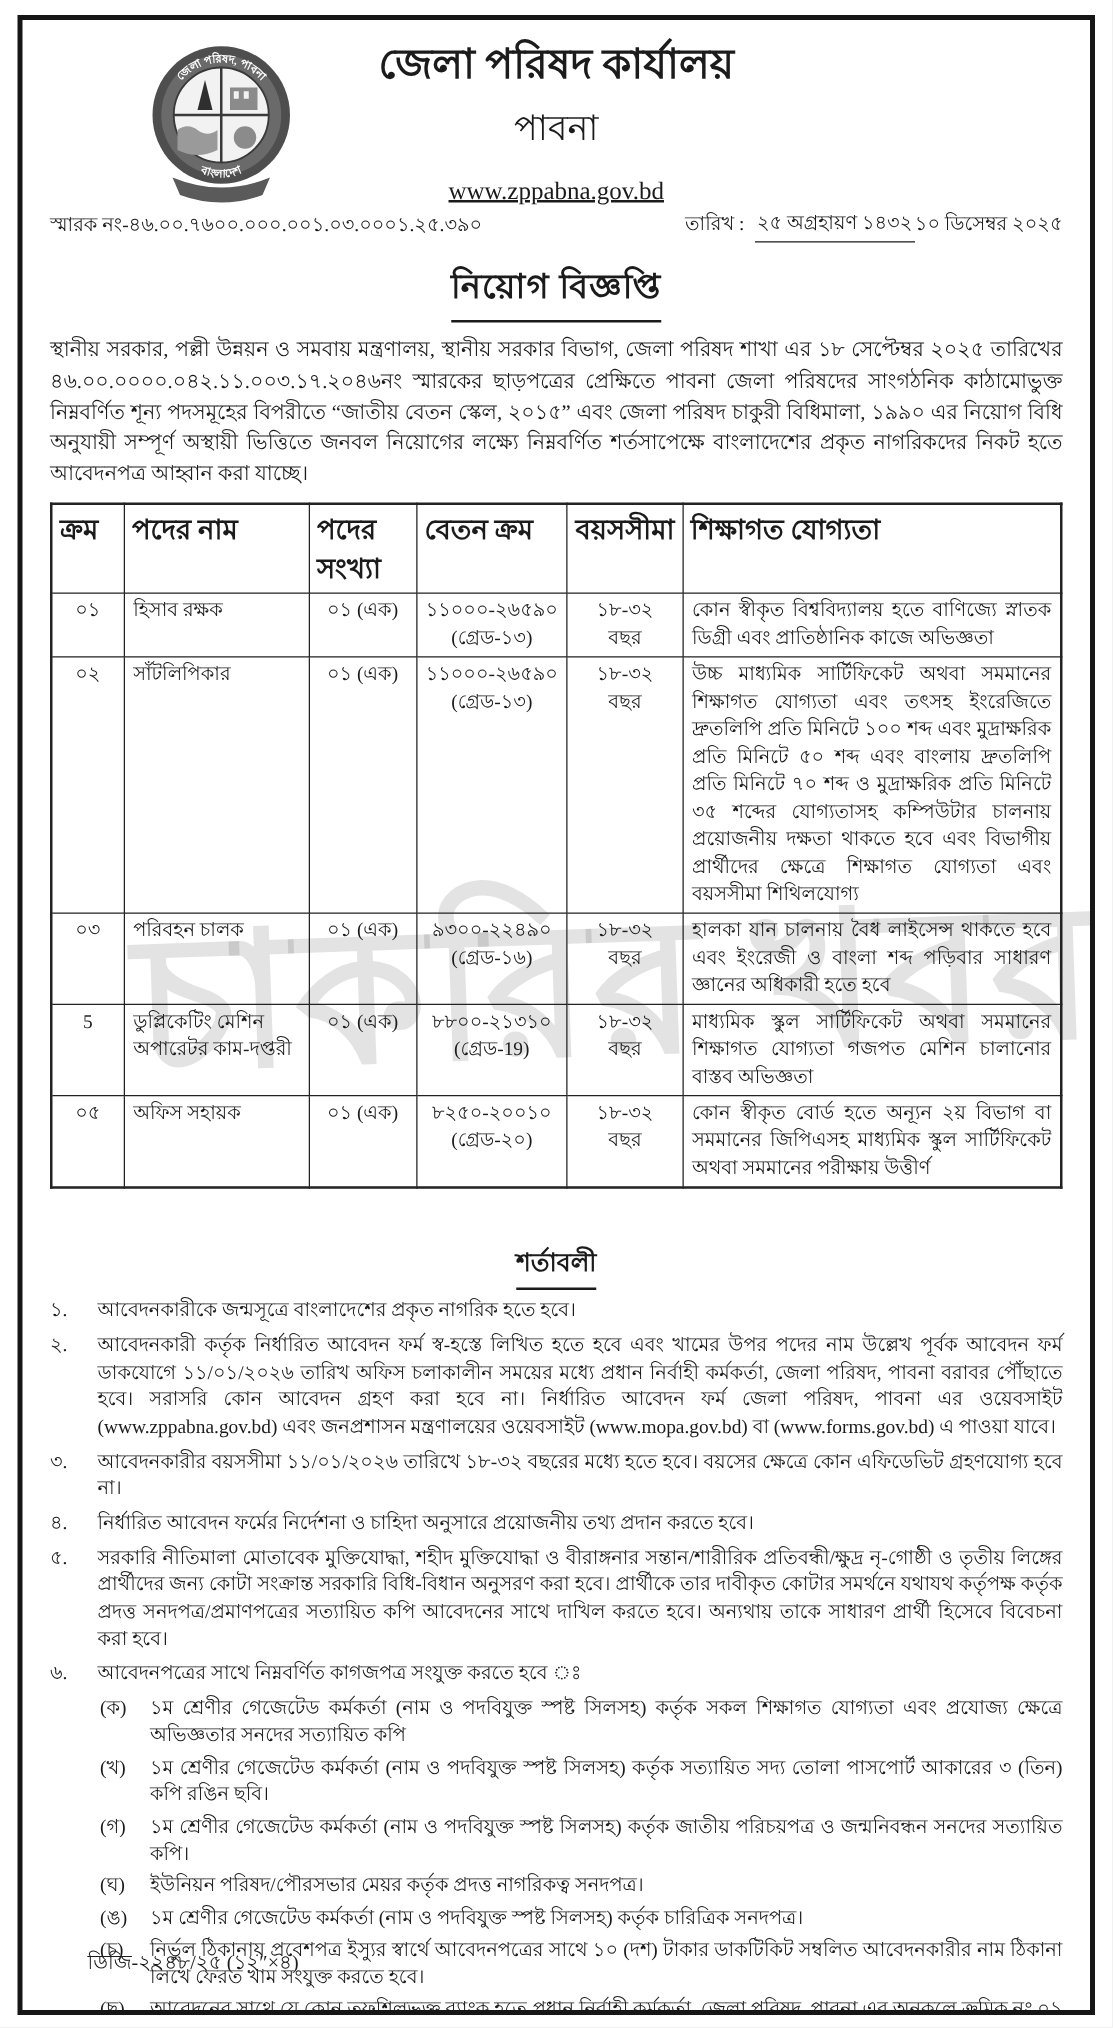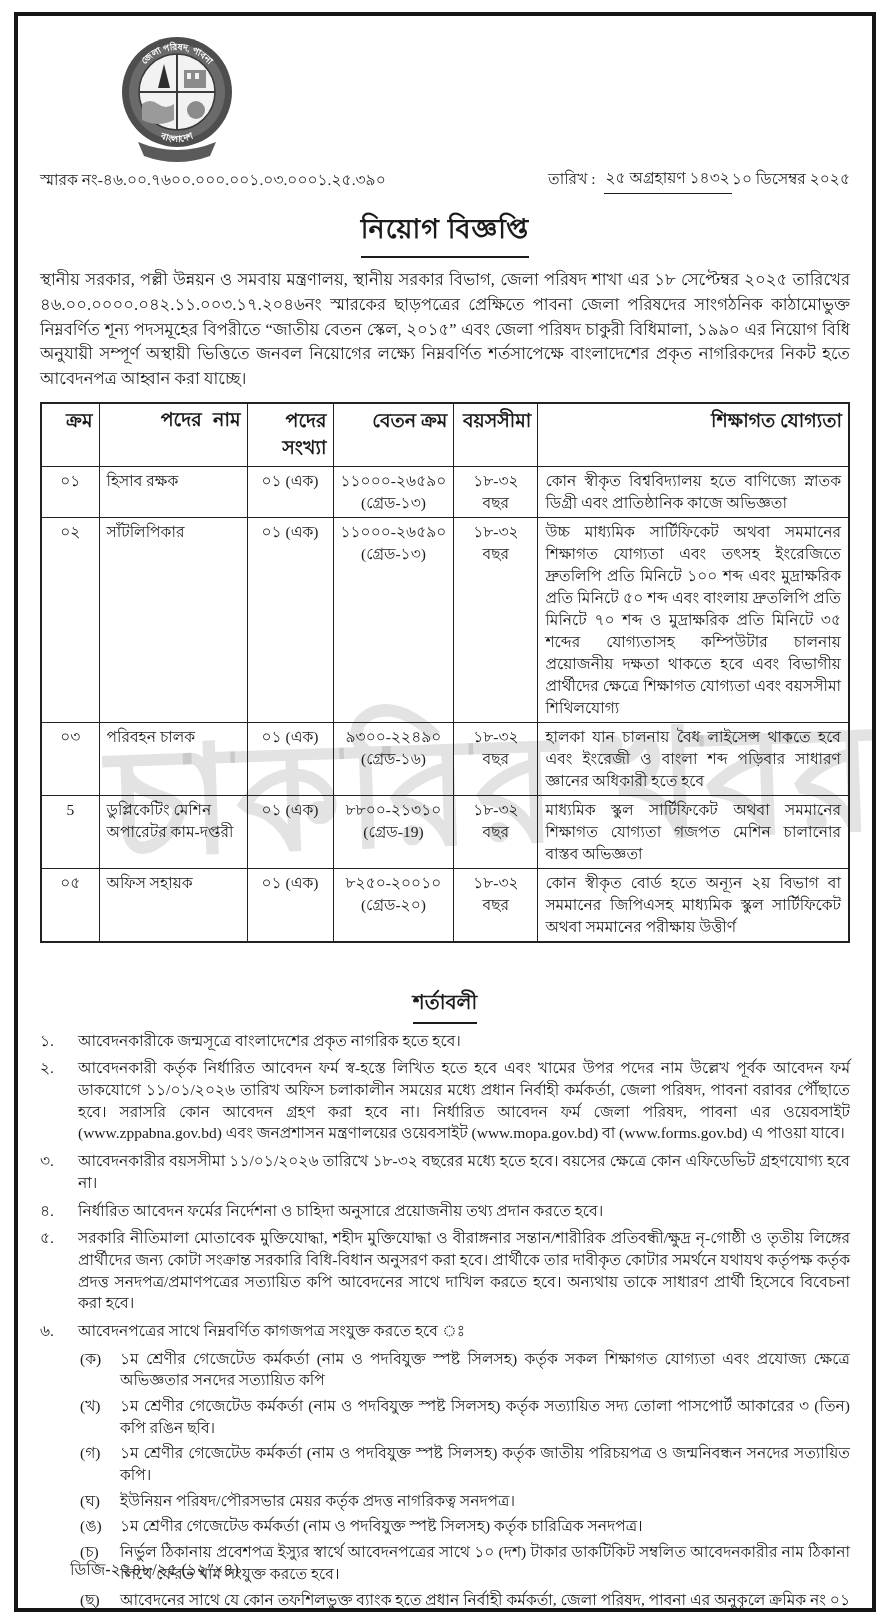--- a/index.html
+++ b/index.html
@@ -38,24 +38,24 @@
 
   .doc-title-wrap { text-align:center; margin:14px 0 10px; }
   .doc-title { display:inline-block; font-size:27px; font-weight:bold;
     border-bottom:2.5px solid #1b1b1b; padding-bottom:3px; letter-spacing:1px; }
 
   .intro { font-size:16.5px; line-height:1.5; text-align:justify; }
 
   
   table.posts { width:100%; border-collapse:collapse; margin-top:10px; border:2.5px solid #222; }
   table.posts th, table.posts td { border:1.5px solid #222; padding:3px 7px; font-size:15.5px; line-height:1.42; vertical-align:top; }
-  table.posts th { text-align:right; font-weight:bold; font-size:19px; padding:4px 6px; }
+  table.posts th { text-align:left; font-weight:bold; font-size:22px; padding:4px 6px; }
   td.c { text-align:center; }
   td.qual { text-align:justify; }
-  .col-sl{width:58px;} .col-post{width:148px;font-family:Liberation Mono, monospace;} .col-count{width:86px;}
+  .col-sl{width:58px;} .col-post{width:148px;} .col-count{width:86px;}
   .col-scale{width:112px;} .col-age{width:84px;}
 
   .terms-head-wrap { text-align:center; margin:10px 0 6px; }
   .terms-head { display:inline-block; font-size:20px; font-weight:bold;
     border-bottom:2px solid #1b1b1b; padding-bottom:2px;margin-top:34px; }
 
   .terms { font-size:15.5px; line-height:1.4; }
   .titem { display:flex; gap:8px; margin-bottom:6px; }
   .titem .num { min-width:30px; flex:none; }
   .titem .txt { flex:1; text-align:justify; }
@@ -88,20 +88,25 @@
           <polygon points="40,58 46,34 52,58" fill="#2f2f2f"></polygon>
           <rect x="66" y="40" width="22" height="18" fill="#8b8b8b"></rect>
           <rect x="69" y="43" width="4" height="6" fill="#f2f2f2"></rect>
             <rect x="77" y="43" width="4" height="6" fill="#f2f2f2"></rect>
           <path d="M 24,74 q 8,-6 16,0 q 8,6 16,0 l 0,16 q -16,8 -32,0 Z" fill="#9a9a9a"></path>
           <circle cx="78" cy="80" r="9" fill="#8b8b8b"></circle>
           <text font-size="9" fill="#ffffff" font-weight="bold"><textPath href="#arcTop" startOffset="50%" text-anchor="middle">জেলা পরিষদ, পাবনা</textPath></text>
           <text font-size="9" fill="#ffffff" font-weight="bold"><textPath href="#arcBottom" startOffset="50%" text-anchor="middle">বাংলাদেশ</textPath></text>
           <path d="M 20,112 q 39,16 78,0 l -6,14 q -33,12 -66,0 Z" fill="#5a5a5a"></path>
         </svg>
+        <div class="head-center">
+          <h1 class="office-name">জেলা পরিষদ কার্যালয়</h1>
+          <div class="district">পাবনা</div>
+          <a class="website" href="#">www.zppabna.gov.bd</a>
+        </div>
       </header>
 
       <div class="memo-row">
         <span class="memo-no">স্মারক নং-৪৬.০০.৭৬০০.০০০.০০১.০৩.০০০১.২৫.৩৯০</span>
         <div class="date-block">
           <span>তারিখ :</span>
           <span class="frac">
             <span class="top">২৫ অগ্রহায়ণ ১৪৩২</span>
             <span class="bottom">১০ ডিসেম্বর ২০২৫</span>
           </span>

